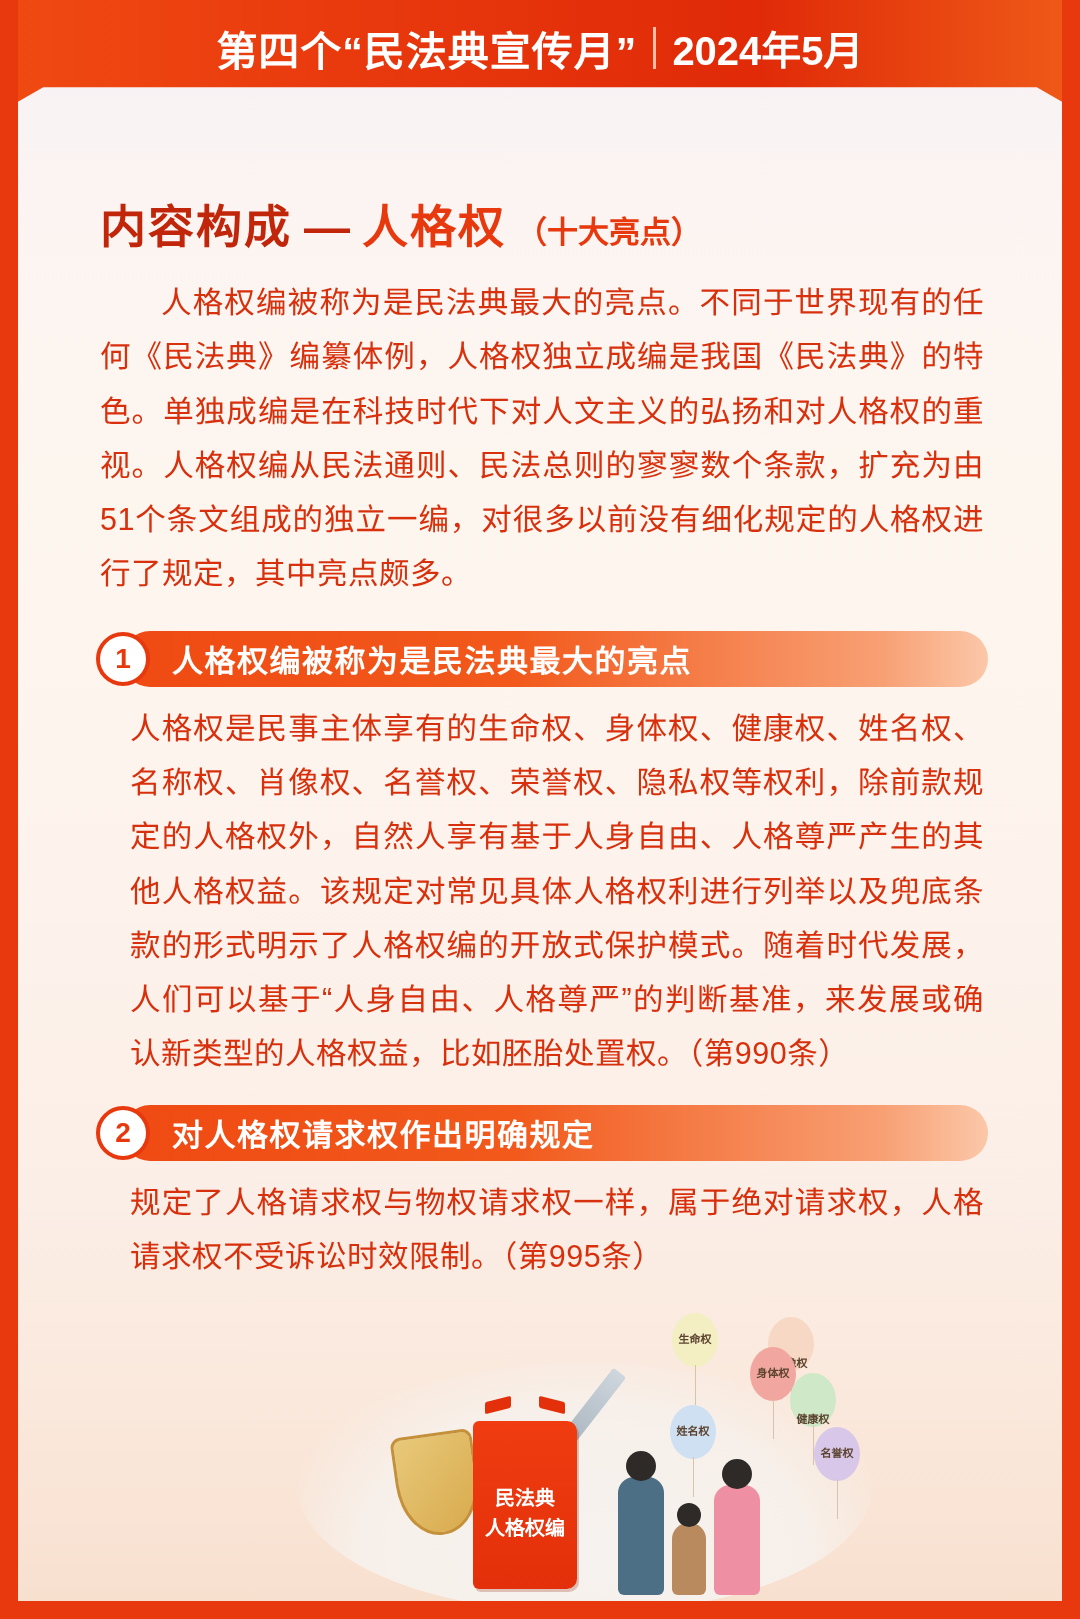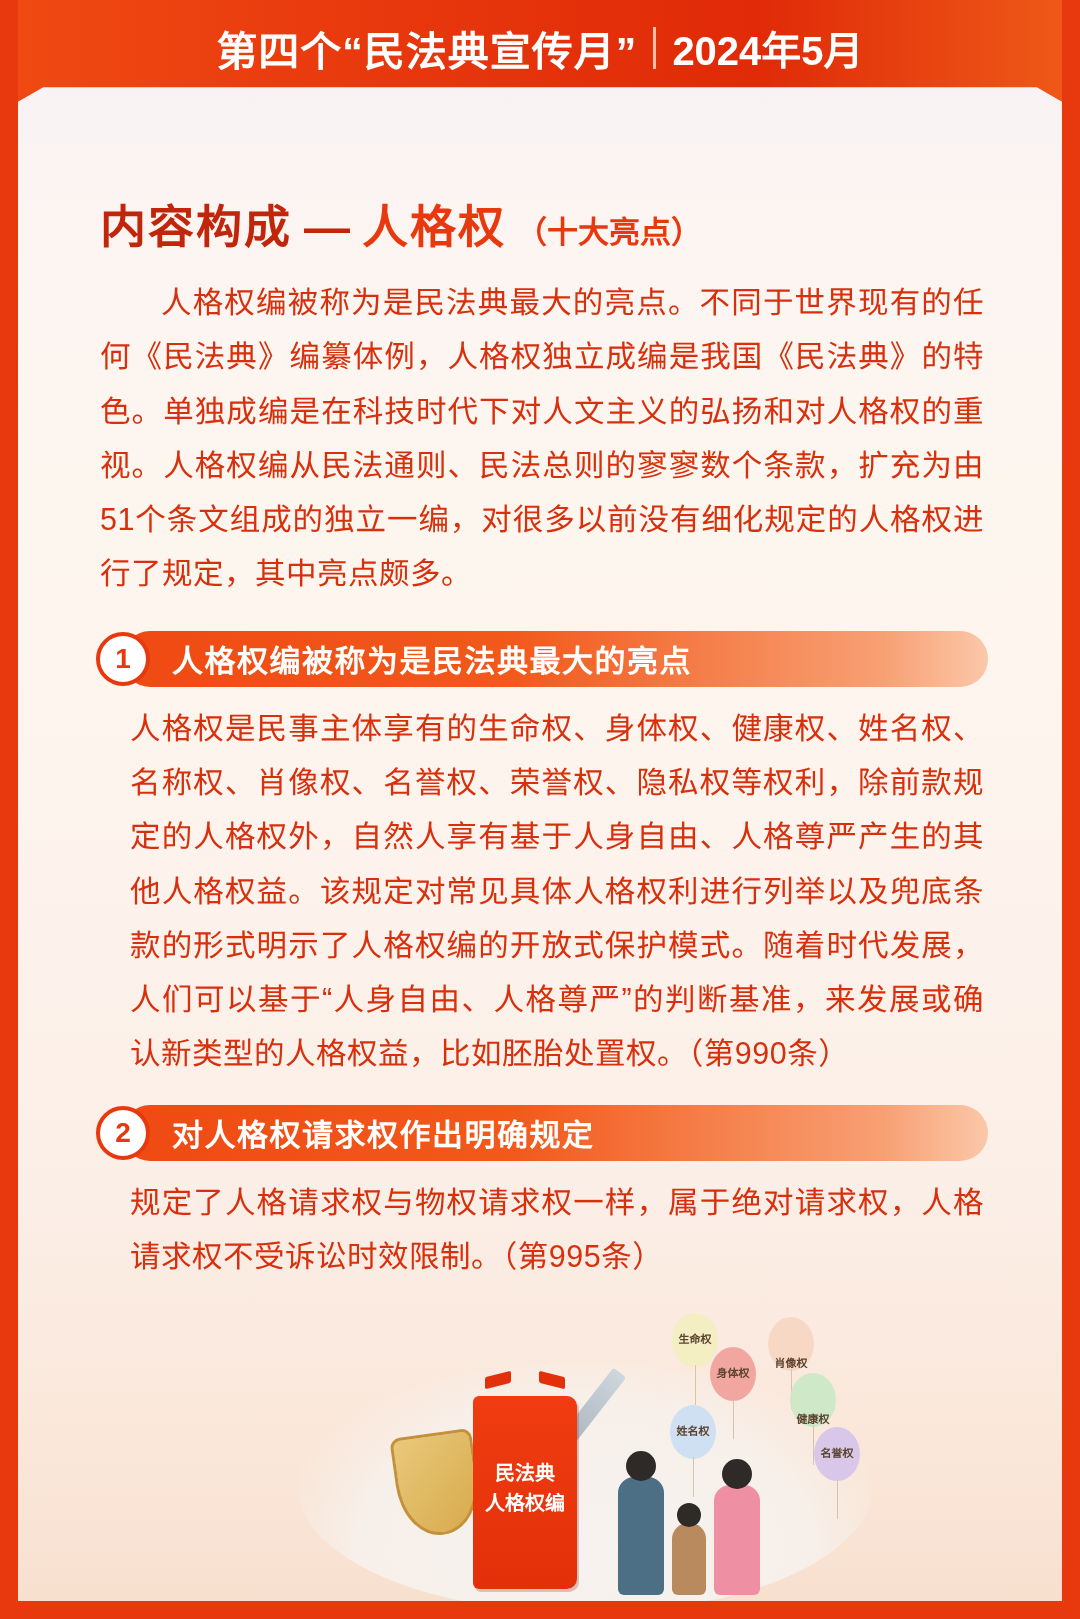--- a/index.html
+++ b/index.html
@@ -204,21 +204,21 @@
     left: 50%;
     width: 1px;
     height: 40px;
     background: #d8c4ac;
   }
   .book {
     position: absolute;
     left: 395px;
     bottom: 42px;
     width: 104px;
-    height: 193px;
+    height: 168px;
     background: linear-gradient(180deg, #f03c10 0%, #e3300a 100%);
     border-radius: 6px 10px 10px 6px;
     box-shadow: 2px 3px 0 rgba(150,40,10,.25);
     color: #fff;
     font-size: 20px;
     font-weight: bold;
     text-align: center;
     padding-top: 62px;
     box-sizing: border-box;
     line-height: 1.5;
@@ -361,21 +361,21 @@
       <div class="person p-mom">
           <span class="head"></span>
         </div>
 
       <div class="balloon" style="left:594px;top:12px;background:#f3efc2;">
           <span>生命权</span>
         </div>
       <div class="balloon" style="left:690px;top:16px;background:#f7d8c4;align-items:flex-end;">
           <span>肖像权</span>
         </div>
-      <div class="balloon" style="left:632px;top:46px;background:#f1a7a0;">
+      <div class="balloon" style="left:672px;top:46px;background:#f1a7a0;">
           <span>身体权</span>
         </div>
       <div class="balloon" style="left:712px;top:72px;background:#cfe8c8;align-items:flex-end;">
           <span>健康权</span>
         </div>
       <div class="balloon" style="left:592px;top:104px;background:#cfe0f2;">
           <span>姓名权</span>
         </div>
       <div class="balloon" style="left:736px;top:126px;background:#d8c7e8;text-align:right;">
           <span>名誉权</span>

